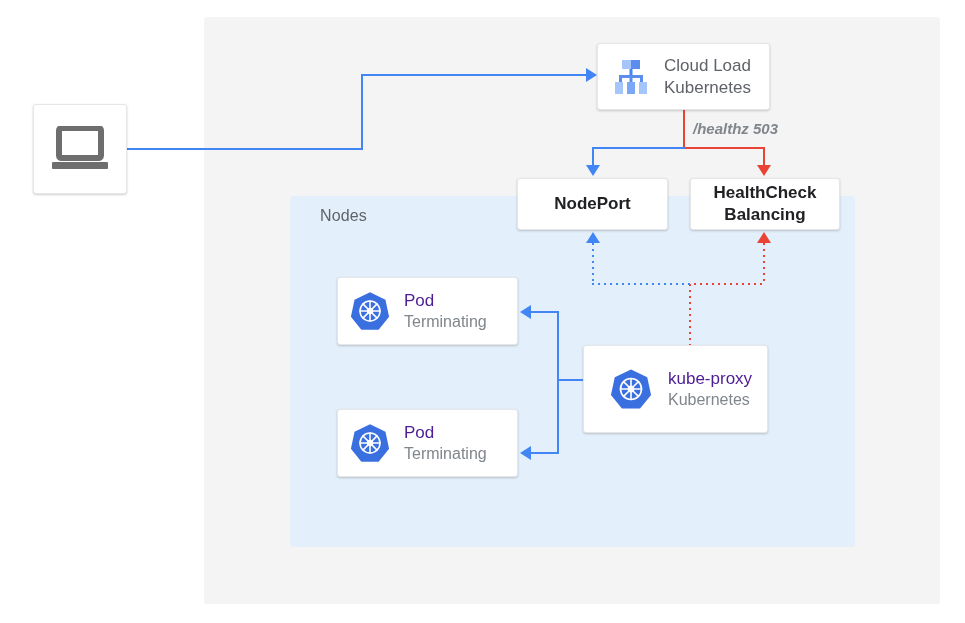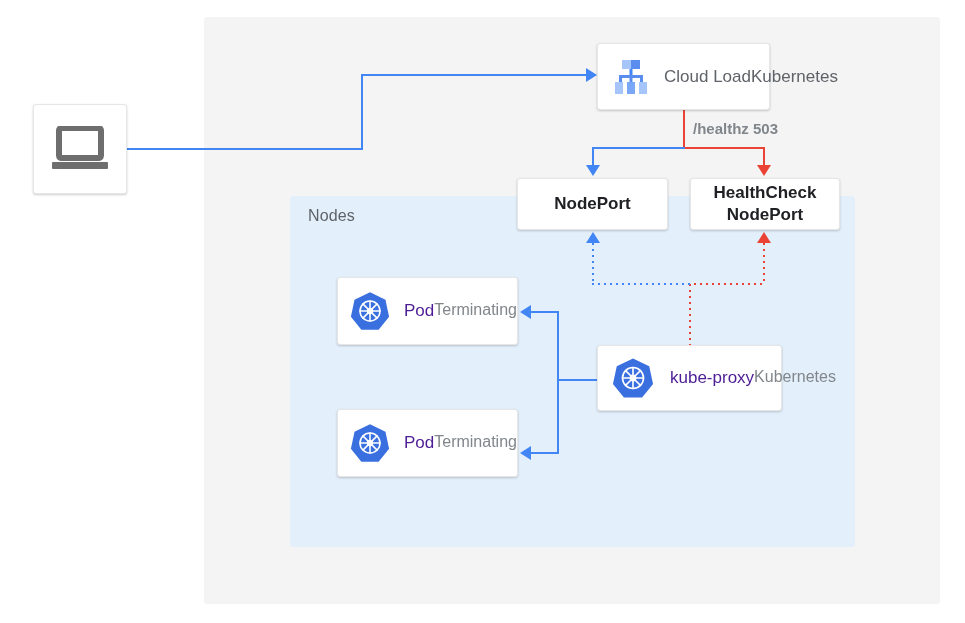--- a/index.html
+++ b/index.html
@@ -25,40 +25,41 @@
   }
   .panel-nodes{
     position:absolute;
     left:290px; top:196px;
     width:565px; height:351px;
     background:#E3EFFB;
     border-radius:4px;
   }
   .panel-nodes-label{
     position:absolute;
-    left:308px; top:207px;
+    left:320px; top:207px;
     font-size:16px;
     color:#5F6368;
     letter-spacing:.1px;
     white-space:nowrap;
   }
 
   
   .card{
     position:absolute;
     background:#ffffff;
     border:1px solid #E6E6E6;
     border-radius:3px;
     box-shadow:0 1px 2px rgba(60,64,67,.18), 0 1px 3px rgba(60,64,67,.08);
     box-sizing:border-box;
     display:flex;
     align-items:center;
   }
   .card .txtwrap{
     display:flex;
+    flex-direction:column;
     justify-content:center;
     line-height:1.28;
   }
   .card .t1{ font-size:17px; color:#4c1d95; white-space:nowrap; }
   .card .t2{ font-size:16px; color:#80868B; white-space:nowrap; }
 
   
   .card-laptop{
     left:33px; top:104px;
     width:94px; height:90px;
@@ -94,21 +95,21 @@
     text-align:center;
     line-height:1.3;
     white-space:pre-line;
   }
 
   
   .card-pod1{ left:337px; top:277px; width:181px; height:68px; padding-left:12px; gap:14px; }
   .card-pod2{ left:337px; top:409px; width:181px; height:68px; padding-left:12px; gap:14px; }
 
   
-  .card-kp{ left:597px; top:345px; width:185px; height:66px; padding-left:14px; gap:16px; }
+  .card-kp{ left:583px; top:345px; width:185px; height:88px; padding-left:26px; gap:16px; }
 
   .k8s-icon{ width:42px; height:42px; display:block; flex:0 0 auto; }
   .k8s-icon-sm{ width:40px; height:40px; display:block; flex:0 0 auto; }
 
   
   .ln{ position:absolute; }
   .lnh{ height:2px; }
   .lnv{ width:2px; }
   .blue{ background:#4285F4; }
   .red{ background:#EA4335; }
@@ -153,21 +154,21 @@
   <div class="ln lnv red" style="left:683px; top:110px; height:39px;"></div>
 
   <div class="ln lnh red" style="left:683px; top:147px; width:82px;"></div>
   <div class="ln lnv red" style="left:763px; top:147px; height:20px;"></div>
   <div class="arr arr-down-r" style="left:757px; top:165px;"></div>
 
   <div class="ln lnh blue" style="left:592px; top:147px; width:93px;"></div>
   <div class="ln lnv blue" style="left:592px; top:147px; height:20px;"></div>
   <div class="arr arr-down-b" style="left:586px; top:165px;"></div>
 
-  <div class="edge-label" style="left:693px; top:120px;">/healthz 503</div>
+  <div class="edge-label" style="left:693px; top:120px;font-style:italic;">/healthz 503</div>
 
   <div class="ln dot-v c-red" style="left:689px; top:284px; height:62px;"></div>
 
   <div class="ln dot-h c-red" style="left:688px; top:283px; width:77px;"></div>
 
   <div class="ln dot-v c-red" style="left:763px; top:243px; height:41px;"></div>
   <div class="arr arr-up-r" style="left:757px; top:232px;"></div>
 
   <div class="ln dot-h c-blue" style="left:592px; top:283px; width:98px;"></div>
 
@@ -208,21 +209,21 @@
       <span class="t1">Kubernetes</span>
     </div>
   </div>
 
   <div class="card card-np">
     <span class="np-label">NodePort</span>
   </div>
 
   <div class="card card-hcnp">
     <span class="np-label">HealthCheck
-NodePort</span>
+Balancing</span>
   </div>
 
   <div class="card card-pod1">
     <svg class="k8s-icon-sm" viewBox="0 0 44 44">
       <polygon points="22,1.5 39,9.7 43,28.2 31.5,42.5 12.5,42.5 1,28.2 5,9.7" fill="#3A6FE0"></polygon>
       <g stroke="#ffffff" stroke-width="1.7" fill="none" stroke-linecap="round">
         <circle cx="22" cy="22" r="11"></circle>
         <circle cx="22" cy="22" r="3.6" fill="#ffffff" stroke="none"></circle>
         <line x1="22" y1="11" x2="22" y2="18.4"></line>
         <line x1="22" y1="25.6" x2="22" y2="33"></line>

